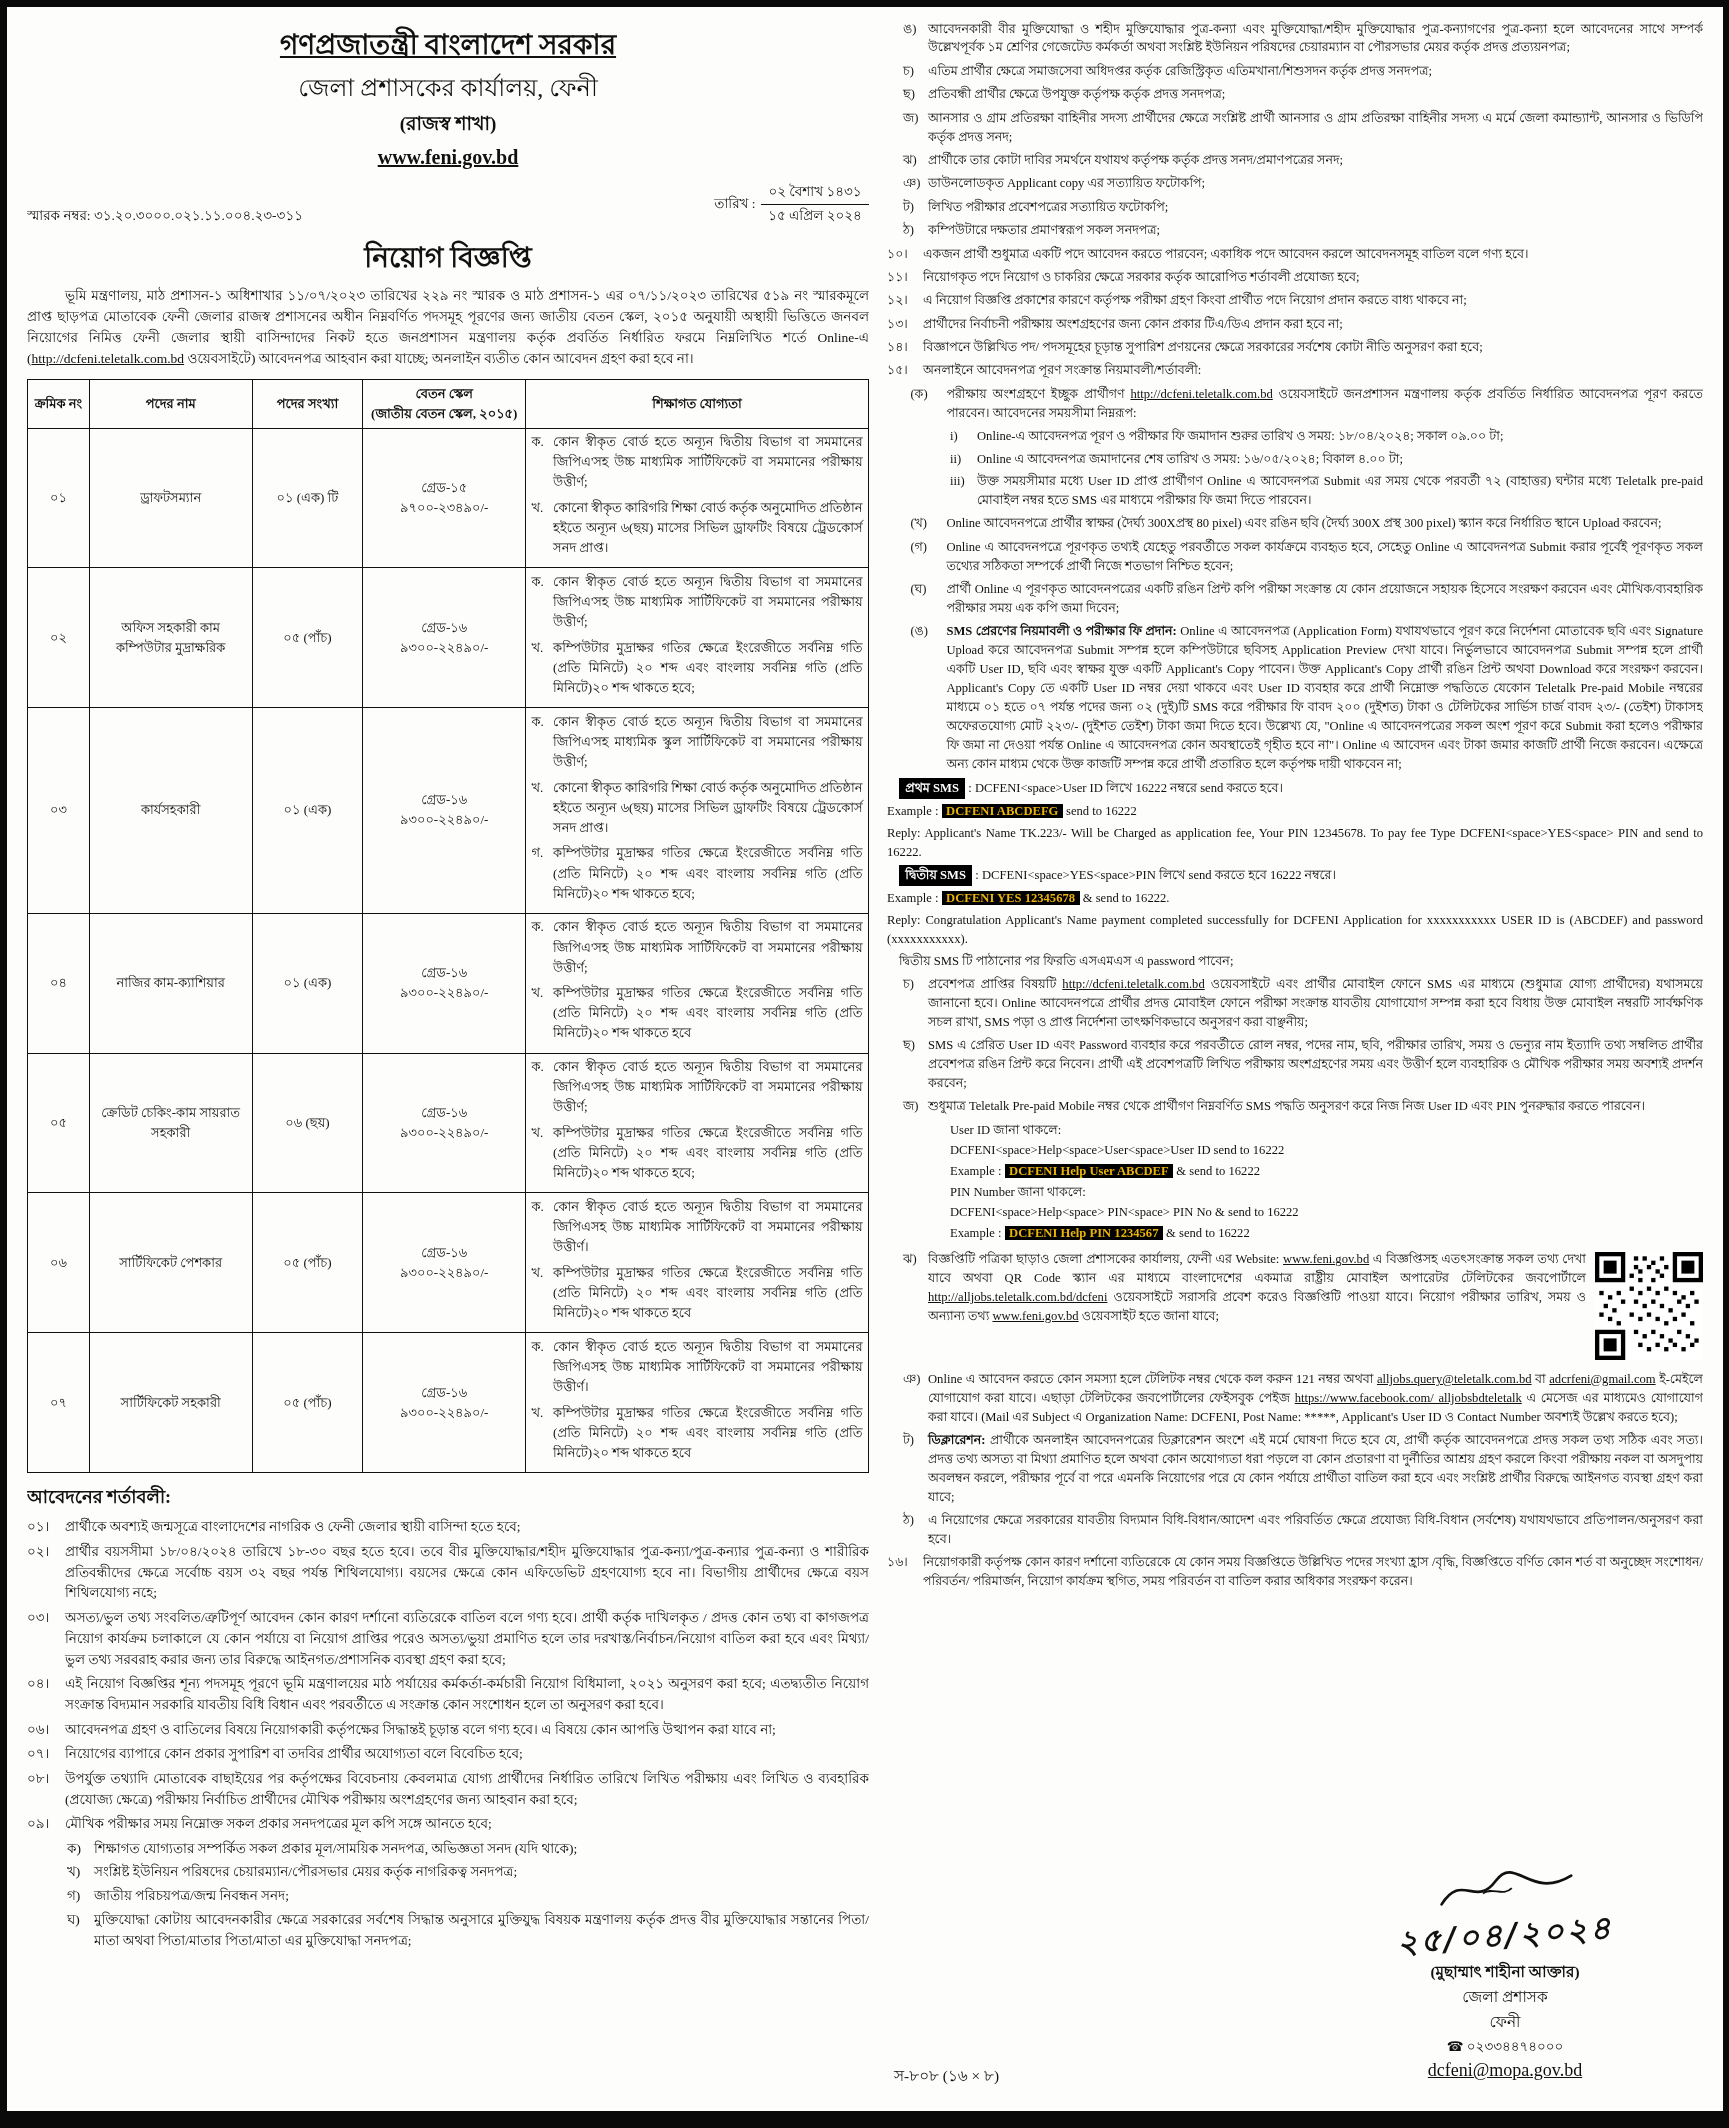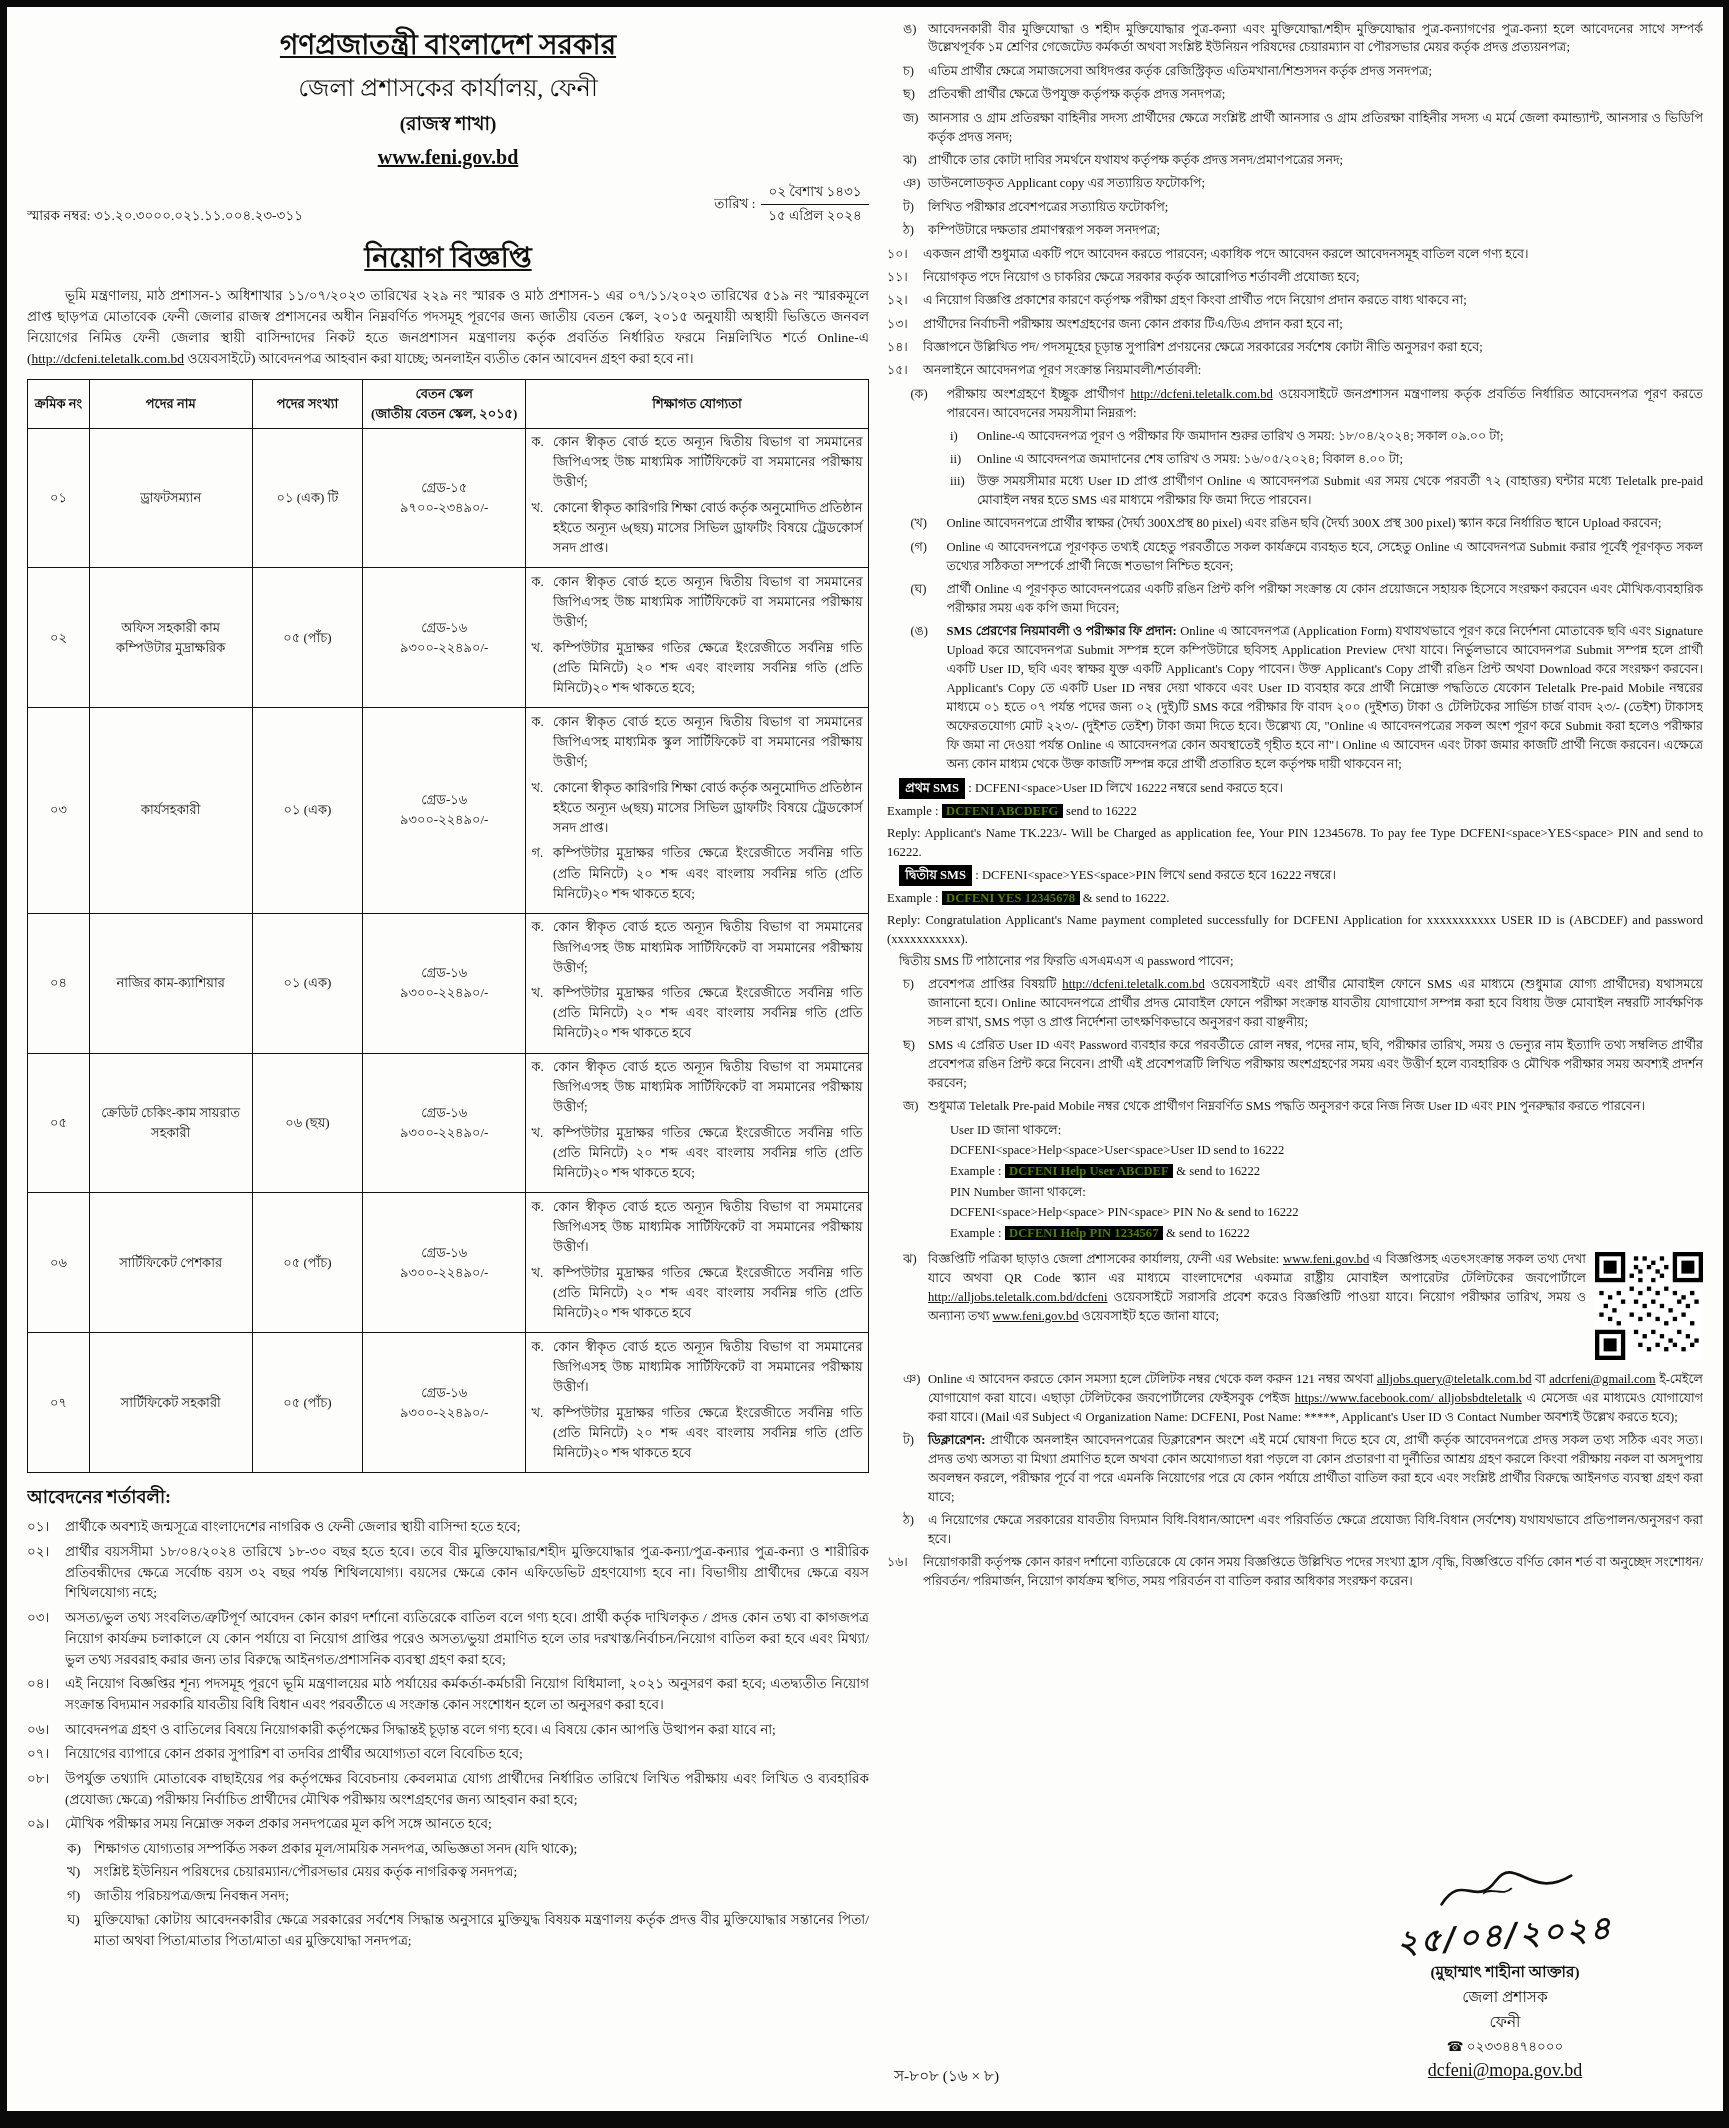--- a/index.html
+++ b/index.html
@@ -14,21 +14,21 @@
   .hdr{text-align:center;margin-top:3.6px;}
   .hdr .govt{font-size:28px;font-weight:bold;text-decoration:underline;}
   .hdr .office{font-size:24px;margin-top:3.6px;}
   .hdr .branch{font-size:19px;font-weight:bold;margin-top:1.8px;}
   .hdr .site{font-size:20px;font-weight:bold;text-decoration:underline;color:#111;display:inline-block;margin-top:3.6px;}
   .memo-row{display:flex;justify-content:space-between;align-items:flex-end;margin-top:9px;font-size:13.5px;}
   .date-frac{display:inline-block;text-align:center;vertical-align:middle;}
   .date-frac .top{border-bottom:1.8px solid #111;padding:0 7.2px 0.9px;}
   .date-frac .bot{padding:0.9px 7.2px 0;}
   .date-wrap{display:flex;align-items:center;gap:5.4px;}
-  .big-title{text-align:center;font-size:28px;font-weight:bold;text-decoration:underline;margin:9px 0 7.2px;}
+  .big-title{text-align:center;font-size:28px;font-weight:bold;margin:9px 0 7.2px;}
   .intro{ text-indent:38px;}
   .lnk{color:#111;text-decoration:underline;}
   
   table.pos{border-collapse:collapse;width:100%;margin-top:9px;font-size:13px;}
   table.pos th,table.pos td{border:1.8px solid #111;padding:3.6px 5.4px;vertical-align:middle;}
   table.pos th{font-weight:bold;text-align:center;}
   td.c{text-align:center;}
   td.qcell{vertical-align:top;padding:5.4px 5.4px;}
   .qual{display:flex;margin-bottom:5.4px;}
   .qual .qn{flex:0 0 21.6px;}
@@ -49,21 +49,21 @@
   .r-doc .n{flex:0 0 25px;}
   .r-doc .t{flex:1;text-align:justify;}
   .r-let{display:flex;margin:4.5px 0 4.5px 23.4px;}
   .r-let .n{flex:0 0 36px;}
   .r-let .t{flex:1;text-align:justify;}
   .r-rom{display:flex;margin:3.6px 0 3.6px 63px;}
   .r-rom .n{flex:0 0 27px;}
   .r-rom .t{flex:1;text-align:justify;}
   .rules-h{font-size:17px;font-weight:bold;margin:7.2px 0 3.6px;}
   .badge{background:#000;color:#fff;font-weight:bold;padding:0.9px 6.3px;display:inline-block;}
-  .hl{background:#000;color:#4d7c0f;font-weight:bold;padding:0 4.5px;}
+  .hl{background:#000;color:#eab308;font-weight:bold;padding:0 4.5px;}
   .sms-line{margin:3.6px 0;padding-left:12px;}
   .sms-ex{margin:2.7px 0 2.7px 0;}
   .sms-reply{text-align:justify;margin:2.7px 0;}
   .cmd-block{margin-left:63px;margin-top:3.6px;}
   .cmd-block div{margin:1.8px 0;}
   .cmd-ex{margin-left:108px;}
   .qr{float:right;width:108px;height:108px;margin:1.8px 0 5.4px 9px;}
   .bold{font-weight:bold;}
   
   .sig{position:absolute;right:36px;bottom:14.4px;text-align:center;width:324px;}

